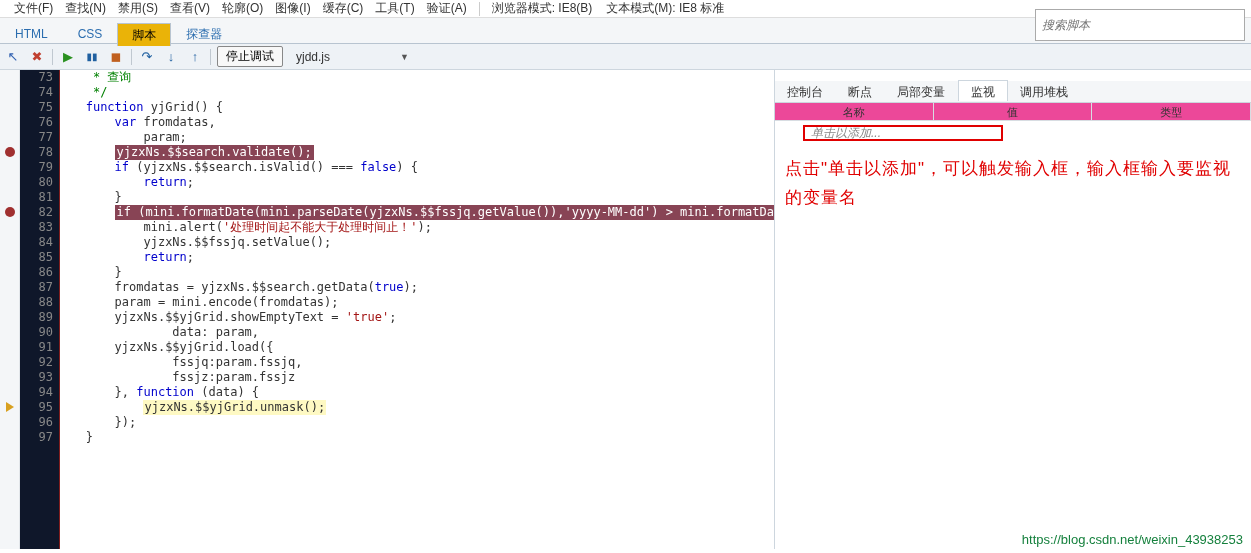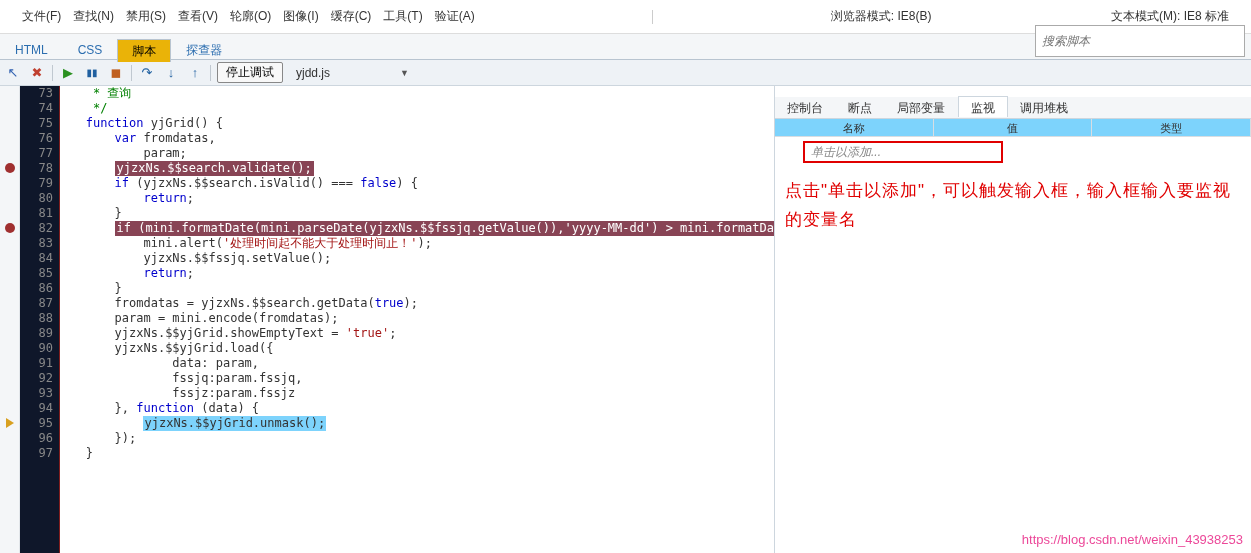--- a/index.html
+++ b/index.html
@@ -1,17 +1,17 @@
 <!DOCTYPE html>
 <html><head>
 <meta charset="utf-8">
 <style>
 * { box-sizing: border-box; margin: 0; padding: 0; }
 body { font-family: "Microsoft YaHei", Arial, sans-serif; font-size: 12px; color: #333; background: #fff; width: 1251px; height: 553px; overflow: hidden; position: relative; }
-.menubar { height: 34px; display: flex; align-items: center; padding: 0 16px; border-bottom: 1px solid #ddd; gap: 2px; justify-content: space-between; }
+.menubar { height: 18px; display: flex; align-items: center; padding: 0 8px; border-bottom: 1px solid #ddd; gap: 2px; }
 .menubar .item { padding: 2px 6px; cursor: default; }
 .menubar .sep { width: 1px; height: 14px; background: #ccc; margin: 0 4px; }
 .tabbar { height: 26px; display: flex; align-items: flex-end; border-bottom: 1px solid #b8c4d0; background: #f4f6f8; }
 .tabbar .tab { padding: 4px 14px; border: 1px solid transparent; border-bottom: none; color: #2b6daf; cursor: pointer; margin-top: 43px; }
 .tabbar .tab.active { background: #eab308; border-color: #b8c4d0; color: #000; position: relative; top: 1px; }
 .tabbar .spacer { flex: 1; }
 .tabbar .search { width: 210px; height: 32px; border: 1px solid #aaa; font-style: italic; color: #888; padding: 0 6px; margin: 0 6px 2px 0; font-size: 12px; }
 .toolbar { height: 26px; display: flex; align-items: center; background: #eef2f6; border-bottom: 1px solid #cdd6de; padding: 0 4px; gap: 6px; }
 .toolbar .icon { width: 18px; height: 18px; display: flex; align-items: center; justify-content: center; font-size: 13px; cursor: default; }
 .toolbar .divider { width: 1px; height: 16px; background: #c0c8d0; }
@@ -27,31 +27,31 @@
 .gutter-bp .line { text-align: center; }
 .bp-dot { display:inline-block; width:10px; height:10px; background:#a03030; border-radius:50%; margin-top:2px; }
 .bp-arrow { display:inline-block; width:0; height:0; border-top:5px solid transparent; border-bottom:5px solid transparent; border-left:8px solid #d8a020; margin-top:2px; }
 .gutter-ln .line { padding-right: 6px; color: #888; }
 .code-col .line { padding-left: 4px; }
 .tok-kw { color: #0000cc; }
 .tok-cm { color: #008000; }
 .tok-str { color: #a31515; }
 .tok-lit { color: #0000cc; }
 .hl-dark { background: #884455; color: #fff; display:inline-block; padding:0 2px; }
-.hl-yellow { background: #7dd3fc; display:inline-block; padding:0 1px; }
+.hl-yellow { background: #fef9c3; display:inline-block; padding:0 1px; }
 .right-pane { flex: 1; display: flex; flex-direction: column; margin-top: 11px; }
 .right-tabs { height: 22px; display: flex; border-bottom: 1px solid #cdd6de; background: #f4f6f8; }
 .right-tabs .tab { padding: 3px 12px; color: #333; border-right: 1px solid transparent; }
 .right-tabs .tab.active { background: #fff; border-left:1px solid #cdd6de; border-right:1px solid #cdd6de; border-top:1px solid #cdd6de; position:relative; top:-1px;text-align:right; }
-.watch-header { height: 18px; display:flex; border-bottom:1px solid #d8dde2; background:#7dd3fc; font-size:11px; }
+.watch-header { height: 18px; display:flex; border-bottom:1px solid #d8dde2; background:#ec4899; font-size:11px; }
 .watch-header div { flex:1; text-align:center; border-right:1px solid #d8dde2; line-height:18px; }
 .watch-body { padding: 4px; position:relative; }
-.watch-add-box { border: 2px solid #e00000; width: 200px; height: 22px; margin-left: 24px; display:flex; align-items:center; padding:0 6px; color:#888; font-style:italic; font-size:12px; }
+.watch-add-box { border: 2px solid #e00000; width: 200px; height: 16px; margin-left: 24px; display:flex; align-items:center; padding:0 6px; color:#888; font-style:italic; font-size:12px; }
 .annotation { color: #e00000; font-size: 17px; padding: 14px 8px 0 6px; line-height: 1.7; letter-spacing: 1px; }
-.watermark { position:absolute; right:8px; bottom:6px; color:#ec4899; font-size:13px; font-family: Arial; }
+.watermark { position:absolute; right:8px; bottom:6px; color:#15803d; font-size:13px; font-family: Arial; }
 </style>
 </head>
 <body>
 
 <div class="menubar">
   <span id="menu-items-host"><span class="item">文件(F)</span><span class="item">查找(N)</span><span class="item">禁用(S)</span><span class="item">查看(V)</span><span class="item">轮廓(O)</span><span class="item">图像(I)</span><span class="item">缓存(C)</span><span class="item">工具(T)</span><span class="item">验证(A)</span></span>
   <span class="sep"></span>
   <span class="item">浏览器模式: IE8(B)</span>
   <span class="item">文本模式(M):  IE8 标准</span>
 </div>
@@ -148,22 +148,22 @@
         <div class="line"><span>           </span><span class="tok-kw">return</span><span>;</span></div>
         <div class="line"><span>       }</span></div>
         <div class="line"><span>       </span><span class="hl-dark">if (mini.formatDate(mini.parseDate(yjzxNs.$$fssjq.getValue()),'yyyy-MM-dd') &gt; mini.formatDate(mini.parseDate(</span></div>
         <div class="line"><span>           mini.alert(</span><span class="tok-str">'处理时间起不能大于处理时间止！'</span><span>);</span></div>
         <div class="line"><span>           yjzxNs.$$fssjq.setValue();</span></div>
         <div class="line"><span>           </span><span class="tok-kw">return</span><span>;</span></div>
         <div class="line"><span>       }</span></div>
         <div class="line"><span>       fromdatas = yjzxNs.$$search.getData(</span><span class="tok-lit">true</span><span>);</span></div>
         <div class="line"><span>       param = mini.encode(fromdatas);</span></div>
         <div class="line"><span>       yjzxNs.$$yjGrid.showEmptyText = </span><span class="tok-str">'true'</span><span>;</span></div>
+        <div class="line"><span>               data: param,</span></div>
         <div class="line"><span>       yjzxNs.$$yjGrid.load({</span></div>
-        <div class="line"><span>               data: param,</span></div>
         <div class="line"><span>               fssjq:param.fssjq,</span></div>
         <div class="line"><span>               fssjz:param.fssjz</span></div>
         <div class="line"><span>       }, </span><span class="tok-kw">function</span><span> (data) {</span></div>
         <div class="line"><span>           </span><span class="hl-yellow">yjzxNs.$$yjGrid.unmask();</span></div>
         <div class="line"><span>       });</span></div>
         <div class="line"><span>   }</span></div>
       </div>
   </div>
   <div class="right-pane">
     <div class="right-tabs" id="right-tabs">

